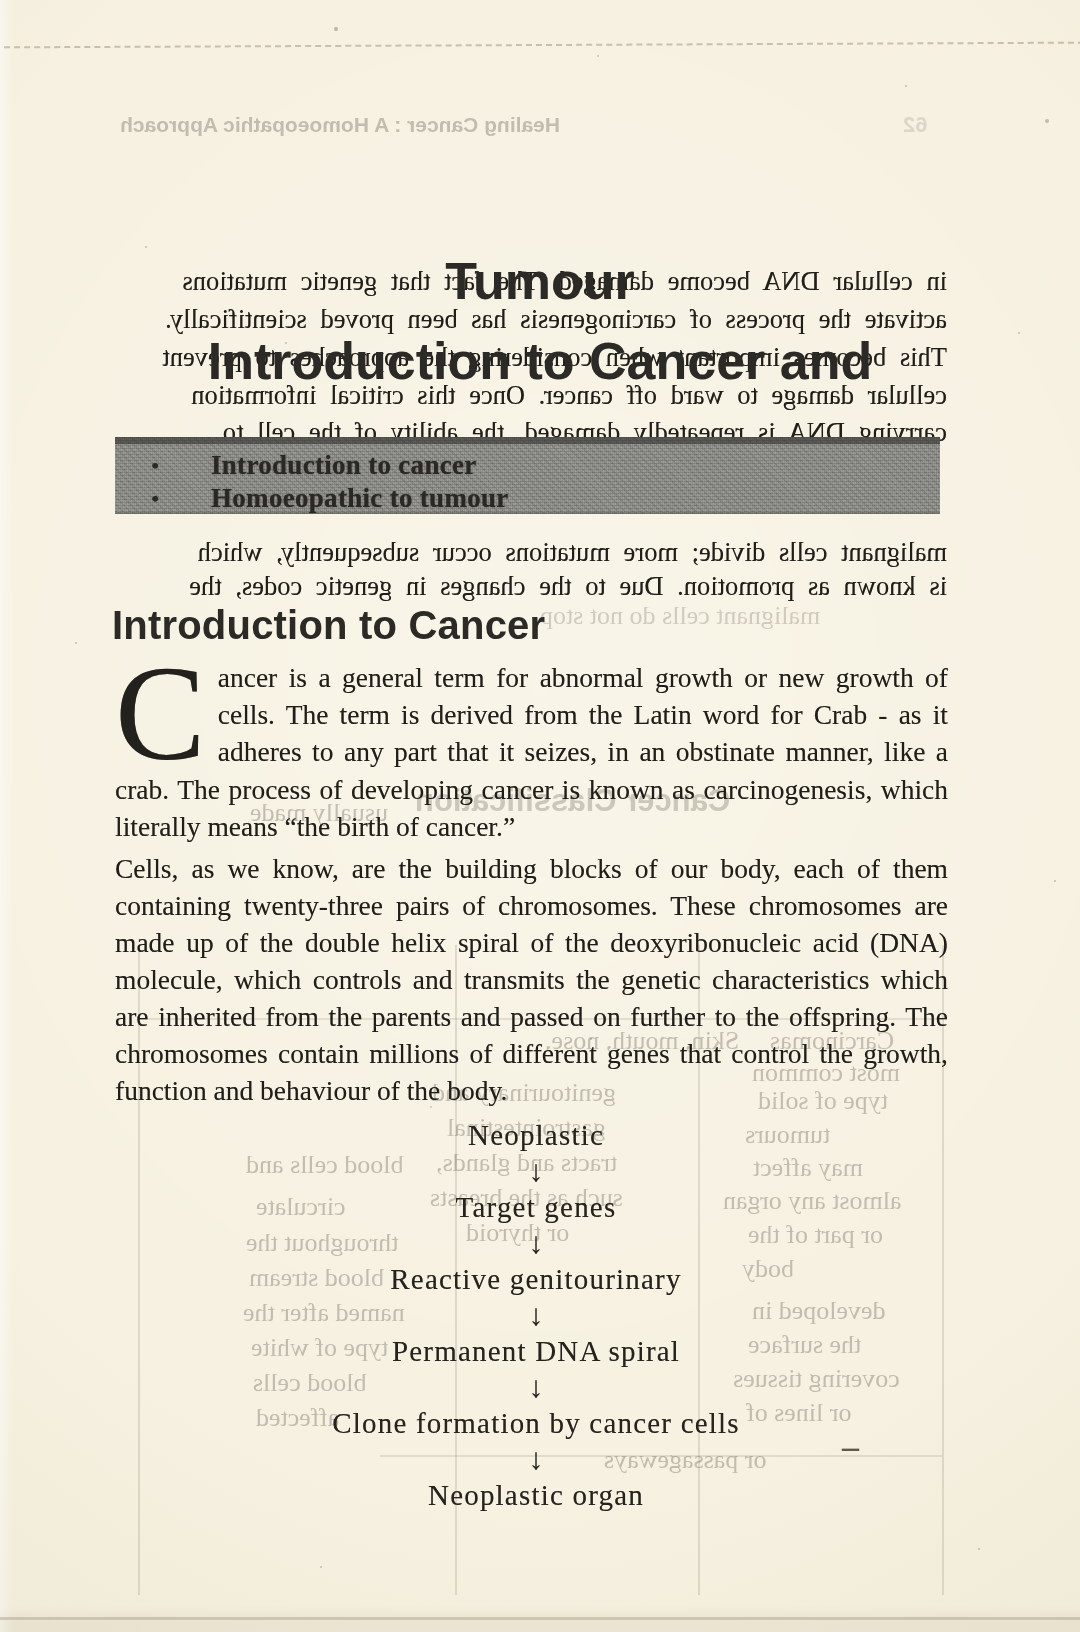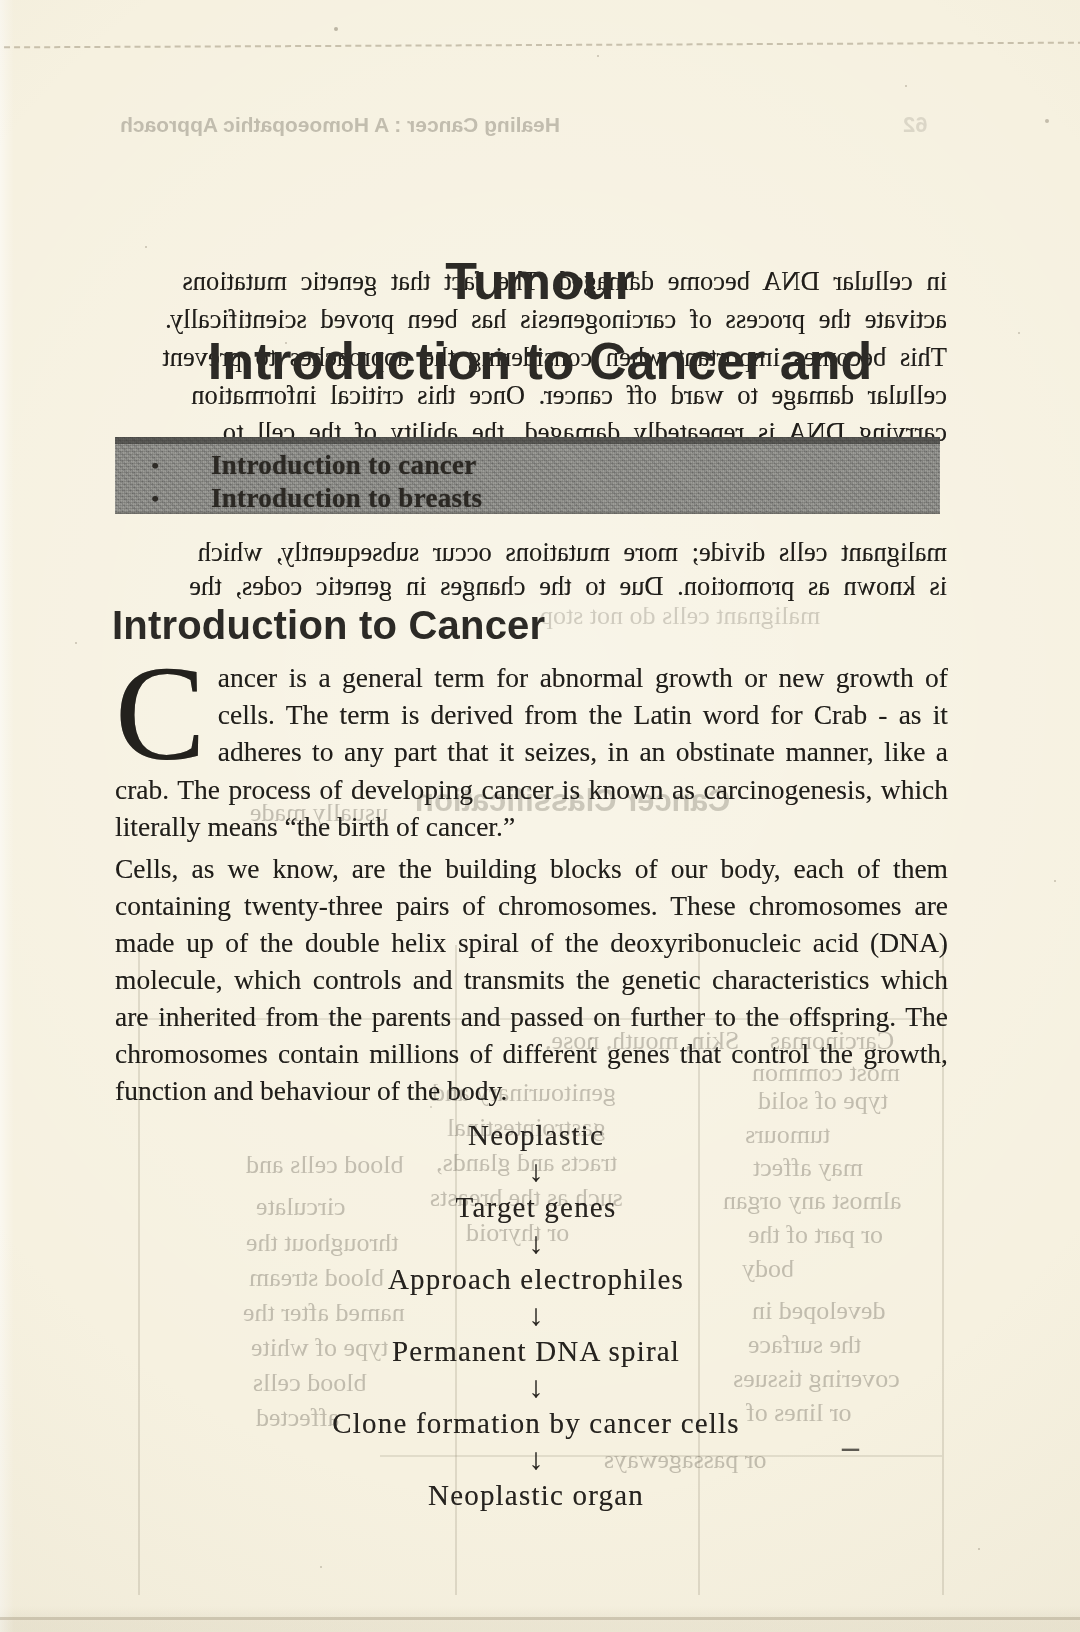--- a/index.html
+++ b/index.html
@@ -163,38 +163,38 @@
   <span>Introduction to Cancer and</span>
 </h1>
 
 <div class="topics-box">
   <div class="topic-row">
     <span class="topic-bullet">•</span>
     <span class="topic-label">Introduction to cancer</span>
   </div>
   <div class="topic-row">
     <span class="topic-bullet">•</span>
-    <span class="topic-label">Introduction to breasts</span>
+    <span class="topic-label">Homoeopathic to tumour</span>
   </div>
 </div>
 
 <h2 class="section-heading">Introduction to Cancer</h2>
 
 <p class="para para1">
   <span class="dropcap">C</span><span>ancer is a general term for abnormal growth or new growth of cells. The term is derived from the Latin word for Crab - as it adheres to any part that it seizes, in an obstinate manner, like a crab. The process of developing cancer is known as carcinogenesis, which literally means “the birth of cancer.”</span>
 </p>
 
 <p class="para para2">Cells, as we know, are the building blocks of our body, each of them containing twenty-three pairs of chromosomes. These chromosomes are made up of the double helix spiral of the deoxyribonucleic acid (DNA) molecule, which controls and transmits the genetic characteristics which are inherited from the parents and passed on further to the offspring. The chromosomes contain millions of different genes that control the growth, function and behaviour of the body.</p>
 
 <div class="flowchart">
   <div class="flow-step">Neoplastic</div>
   <div class="flow-arrow">↓</div>
   <div class="flow-step">Target genes</div>
   <div class="flow-arrow">↓</div>
-  <div class="flow-step">Approach electrophiles</div>
+  <div class="flow-step">Reactive genitourinary</div>
   <div class="flow-arrow">↓</div>
   <div class="flow-step">Permanent DNA spiral</div>
   <div class="flow-arrow">↓</div>
   <div class="flow-step">Clone formation by cancer cells</div>
   <div class="flow-arrow">↓</div>
   <div class="flow-step">Neoplastic organ</div>
 </div>
 
 <div class="margin-mark">–</div>
 

